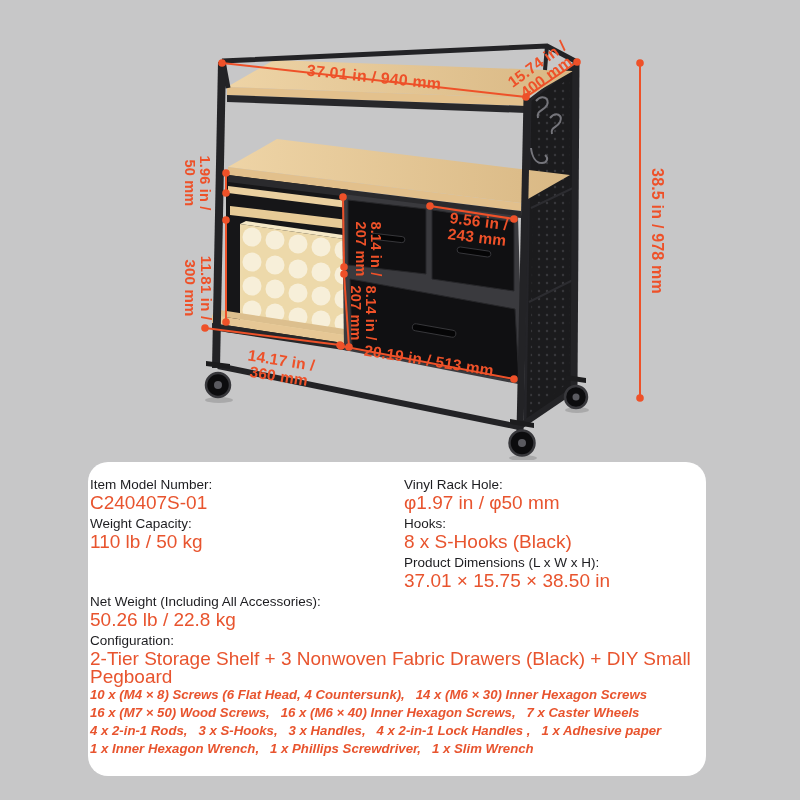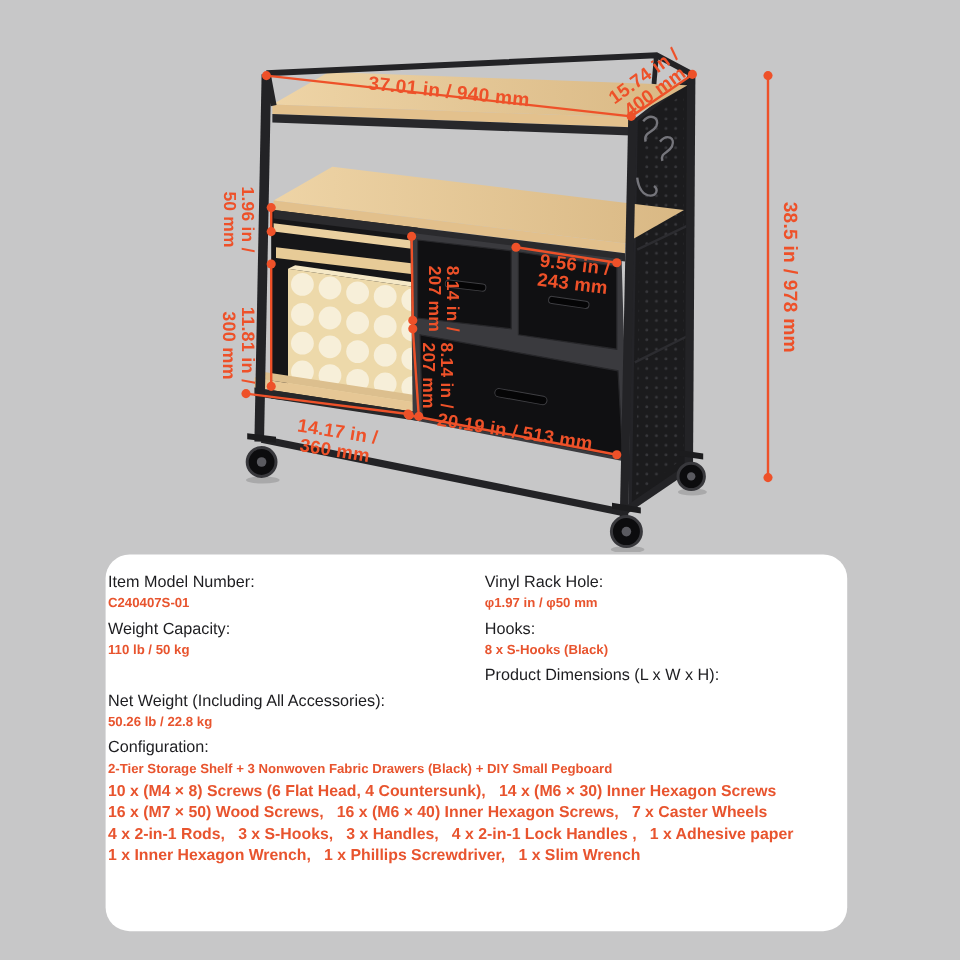--- a/index.html
+++ b/index.html
@@ -7,22 +7,22 @@
   .page{position:relative;width:800px;height:800px;background:#c7c7c8;overflow:hidden;}
   .stage{position:absolute;left:0;top:0;width:800px;height:460px;}
   .stage svg{position:absolute;left:0;top:0;}
   .dim{position:absolute;color:#ee5129;font-weight:700;text-align:center;line-height:1.06;white-space:nowrap;letter-spacing:.2px;}
   .dim span{display:block;}
   .card{position:absolute;left:88px;top:462px;width:618px;height:314px;background:#ffffff;border-radius:20px;padding:11px 2px;box-sizing:border-box;}
   .cols{display:flex;}
   .col{width:314px;flex:none;}
   .col.right{flex:1;}
   .slabel{font-size:13.5px;color:#1d1d20;line-height:18px;margin-top:3px;}
-  .svalue{font-size:11px;color:#e8542e;font-weight:700;line-height:18px;white-space:pre-wrap;}
-  .acc-line{font-size:13.2px;color:#e8542e;font-weight:700;line-height:18px;white-space:pre-wrap;}
+  .svalue{font-size:19px;color:#e8542e;font-weight:400;line-height:18px;white-space:pre-wrap;}
+  .acc-line{font-size:13.2px;color:#e8542e;font-weight:700;line-height:18px;white-space:pre-wrap;font-style:italic;}
 </style>
 </head>
 <body>
 
 <div class="page">
 
   <div class="stage">
     <svg width="800" height="460" viewBox="0 0 800 460">
       <defs>
         <linearGradient id="wg" x1="0" y1="0" x2="1" y2="0">
@@ -234,20 +234,21 @@
         <div>
           <div class="slabel">Vinyl Rack Hole:</div>
           <div class="svalue">φ1.97 in / φ50 mm</div>
         </div>
         <div>
           <div class="slabel">Hooks:</div>
           <div class="svalue">8 x S-Hooks (Black)</div>
         </div>
         <div>
           <div class="slabel">Product Dimensions (L x W x H):</div>
+          <div class="svalue">37.01 × 15.75 × 38.50 in</div>
         </div>
       </div>
     </div>
     <div>
       <div class="slabel">Net Weight (Including All Accessories):</div>
       <div class="svalue">50.26 lb / 22.8 kg</div>
     </div>
     <div>
       <div class="slabel">Configuration:</div>
       <div class="svalue">2-Tier Storage Shelf + 3 Nonwoven Fabric Drawers (Black) + DIY Small Pegboard</div>

